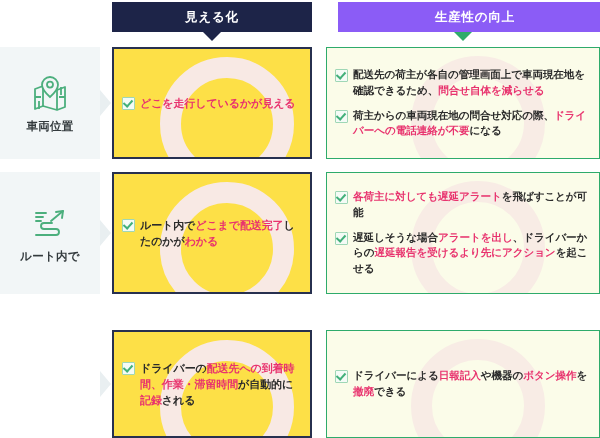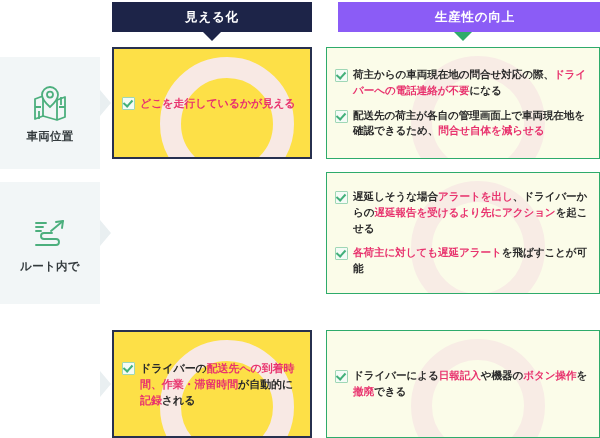--- a/index.html
+++ b/index.html
@@ -75,21 +75,21 @@
     width: 600px;
   }
   .row-1 { top: 47px;  height: 112px; }
   .row-2 { top: 172px; height: 122px; }
   .row-3 { top: 330px; height: 108px; }
 
   
   .cat-panel {
     position: absolute;
     left: 0;
-    top: 10px;
+    top: 0;
     width: 100px;
     height: 100%;
     background: #f2f6f7;
     display: flex;
     flex-direction: column;
     align-items: center;
     justify-content: center;
     gap: 4px;
   }
   .cat-icon {
@@ -251,55 +251,64 @@
             <span class="txt"><span class="hl">どこを走行しているかが</span><span class="hl">見える</span></span>
           </div>
         </div>
     </div>
 
     <div class="card card-b">
       <div class="donut"></div>
       <div class="items">
           <div class="item">
             <span class="chk"></span>
+            <span class="txt"><span>配送先の荷主が各自の管理画面上で車両現在地を確認できるため、</span><span class="hl">問合せ自体を減らせる</span></span>
+          </div>
+          <div class="item">
+            <span class="chk"></span>
             <span class="txt"><span>荷主からの車両現在地の問合せ対応の際、</span><span class="hl">ドライバーへの電話連絡が不要</span><span>になる</span></span>
-          </div>
-          <div class="item">
-            <span class="chk"></span>
-            <span class="txt"><span>配送先の荷主が各自の管理画面上で車両現在地を確認できるため、</span><span class="hl">問合せ自体を減らせる</span></span>
           </div>
         </div>
     </div>
   </div>
 
   <div class="row row-2">
     <div class="cat-panel">
       <div class="cat-icon">
         <svg width="40" height="38" viewBox="0 0 40 38" fill="none" stroke="#4caf7d" stroke-width="1.9" stroke-linecap="round">
           <path d="M6 30 L26 30 C30 30 30 24 26 24 L14 24 C10 24 10 18 14 18 L22 18" stroke-linejoin="round"></path>
           <path d="M21 16 L33 6"></path>
           <path d="M33 6 L26 7 M33 6 L32 13" stroke-linejoin="round"></path>
           <path d="M6 8 L16 8 M6 12 L13 12 M6 16 L11 16"></path>
         </svg>
       </div>
       <div class="cat-label">ルート内で</div>
     </div>
     <div class="cat-arrow"></div>
 
+    <div class="card card-a">
+      <div class="donut"></div>
+      <div class="items">
+          <div class="item">
+            <span class="chk"></span>
+            <span class="txt"><span>ルート内で</span><span class="hl">どこまで配送完了</span><span>したのかが</span><span class="hl">わかる</span></span>
+          </div>
+        </div>
+    </div>
 
     <div class="card card-b">
       <div class="donut"></div>
       <div class="items">
           <div class="item">
             <span class="chk"></span>
+            <span class="txt"><span class="hl">各荷主に対しても遅延アラート</span><span>を飛ばすことが可能</span></span>
+          </div>
+          <div class="item">
+            <span class="chk"></span>
             <span class="txt"><span>遅延しそうな場合</span><span class="hl">アラートを出し</span><span>、ドライバーからの</span><span class="hl">遅延報告を受けるより先にアクション</span><span>を起こせる</span></span>
-          </div>
-          <div class="item">
-            <span class="chk"></span>
-            <span class="txt"><span class="hl">各荷主に対しても遅延アラート</span><span>を飛ばすことが可能</span></span>
           </div>
         </div>
     </div>
   </div>
 
   <div class="row row-3">
     <div class="cat-arrow"></div>
 
     <div class="card card-a">
       <div class="donut"></div>

